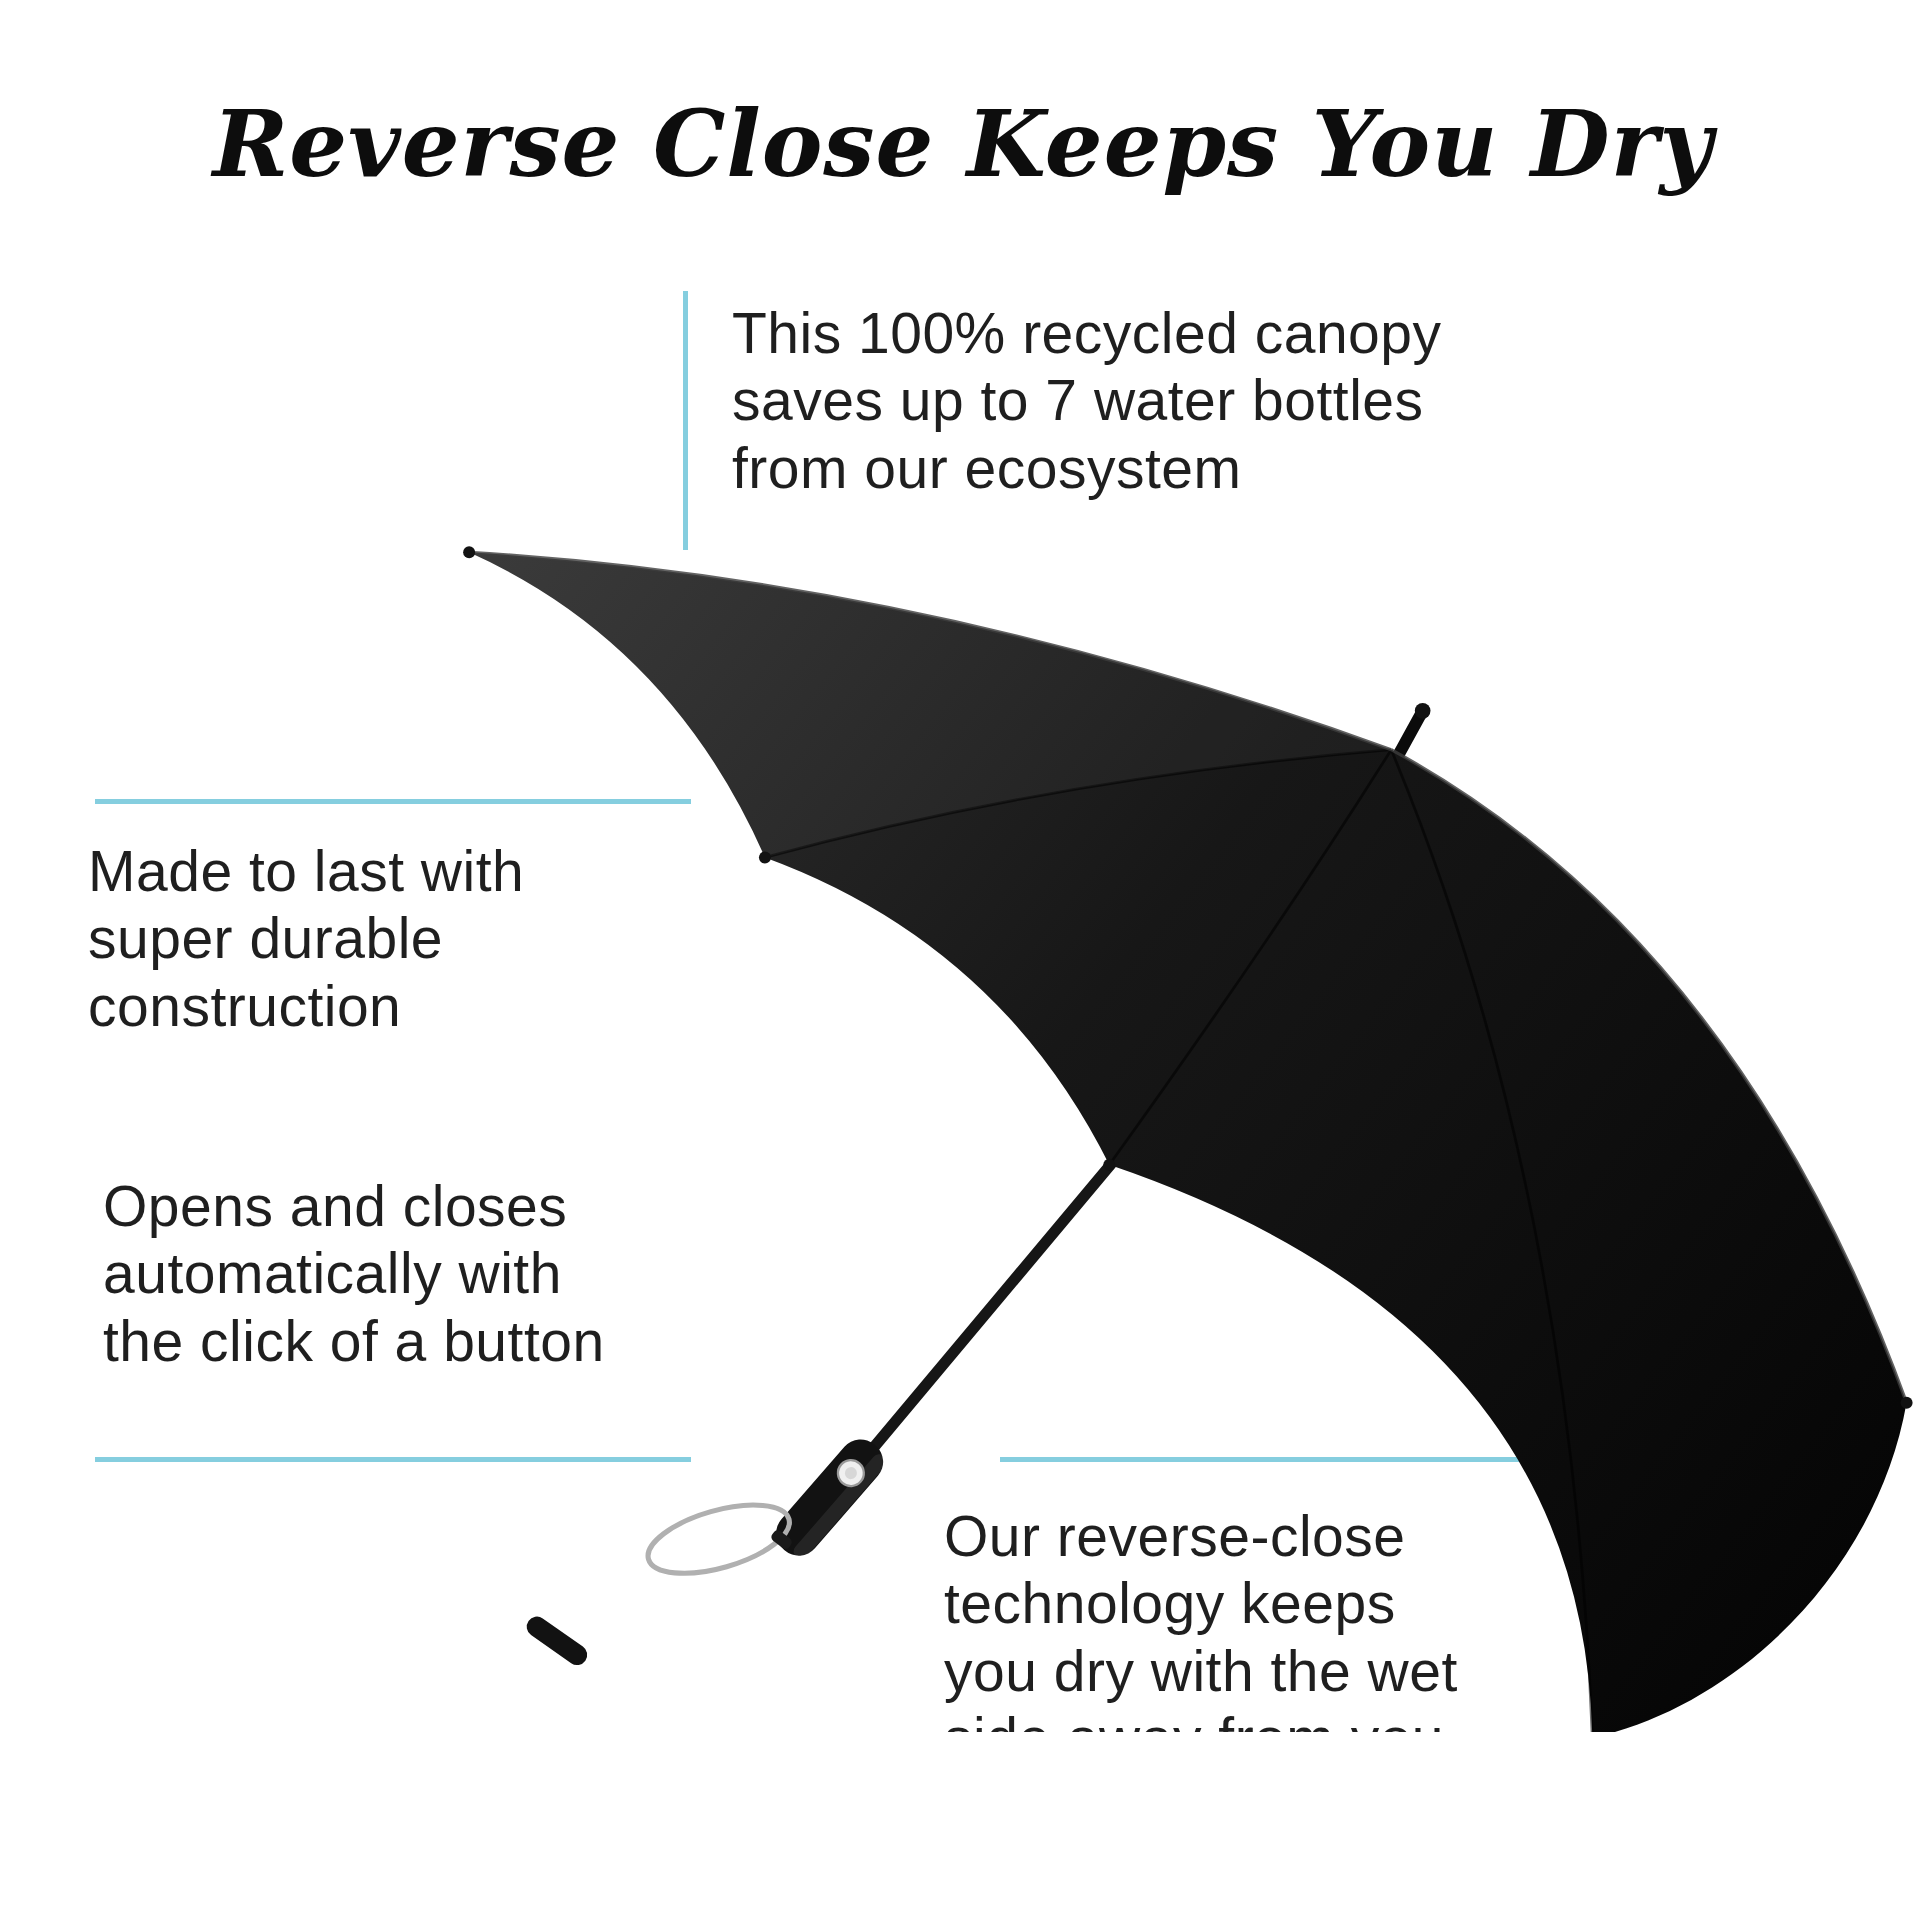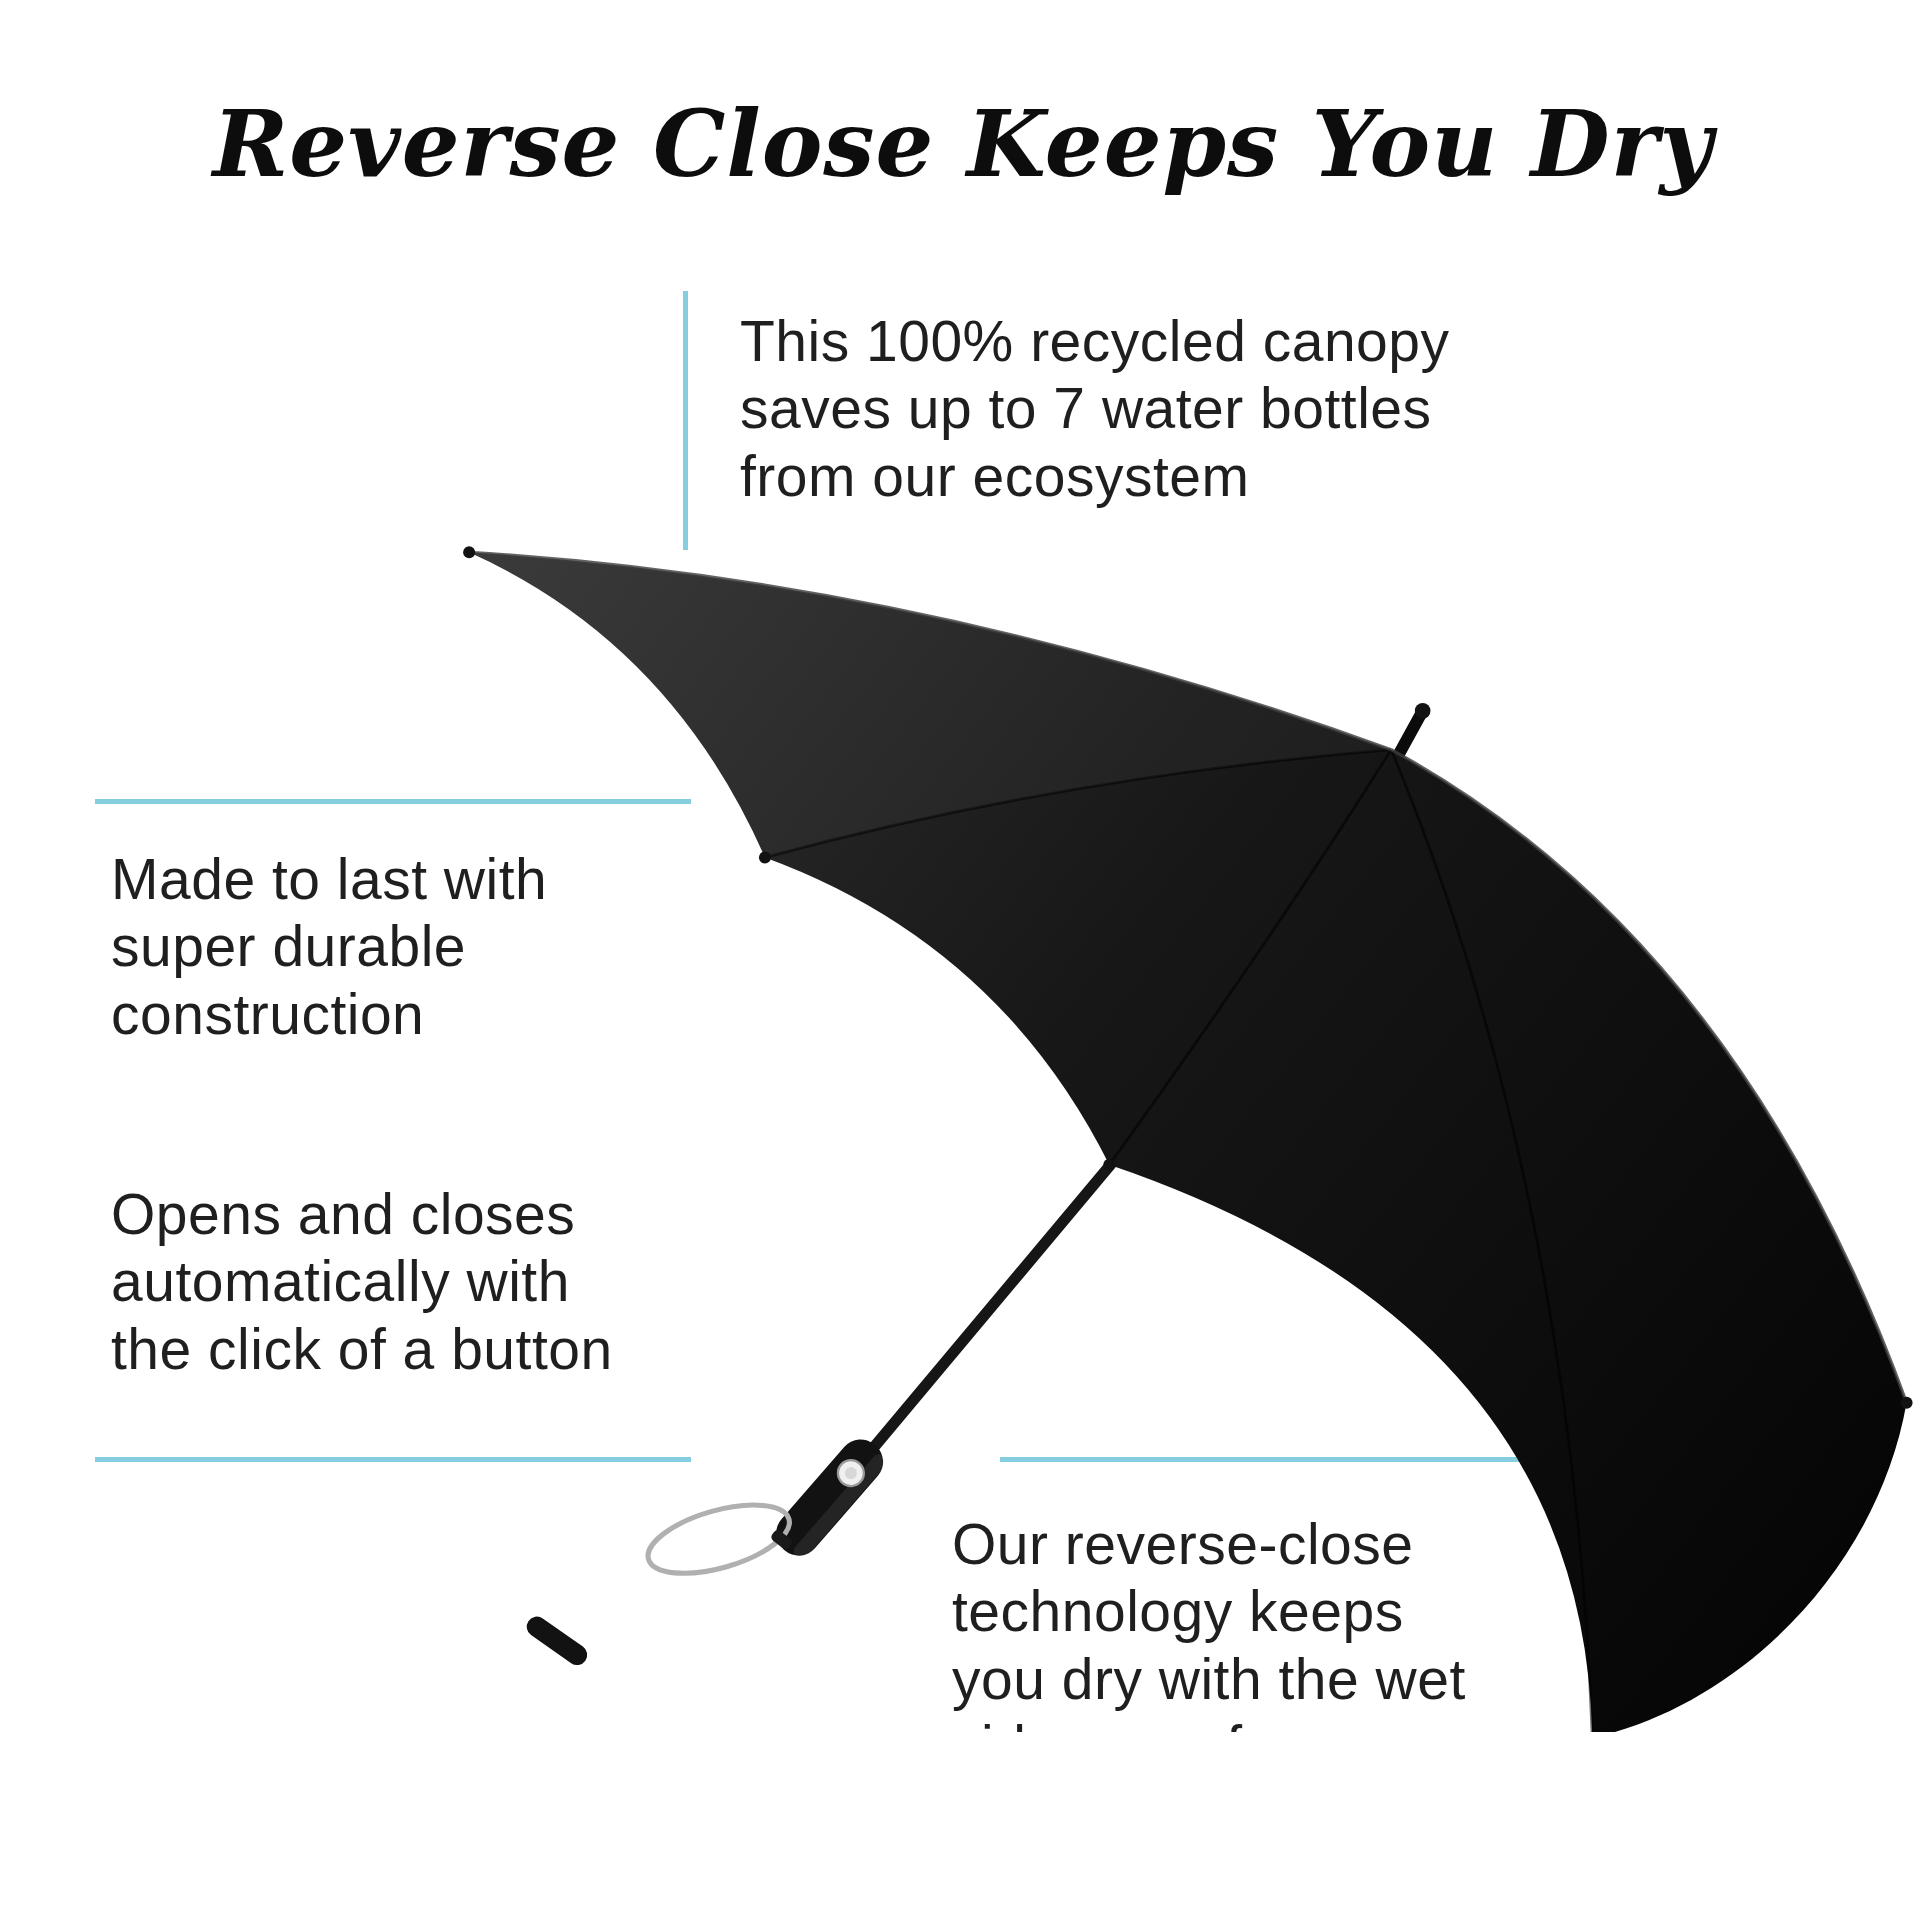--- a/index.html
+++ b/index.html
@@ -24,36 +24,36 @@
     text-align: center;
     font-family: "DejaVu Serif", "Liberation Serif", serif;
     font-weight: bold;
     font-style: italic;
     font-size: 91px;
     letter-spacing: 0.9px;
     color: var(--title-color, #0d0d0d);
   }
   .callout {
     position: absolute;
-    margin: 8px;
+    margin: 0;
     font-size: 57px;
     line-height: 1.18;
     letter-spacing: 0.5px;
     color: var(--text-color, #1f1f1f);
     white-space: pre-line;
   }
   .callout-line {
     position: absolute;
     background: var(--accent, #85CEDF);
   }
   #line-1 { left: 683px; top: 291px;  width: 4.6px;   height: 259px; }
   #callout-1 { left: 732px; top: 300px; }
 
   #line-2 { left: 95px;  top: 799px; width: 596px; height: 4.6px; }
-  #callout-2 { left: 103px; top: 838px; }
+  #callout-2 { left: 88px; top: 838px; }
 
   #callout-3 { left: 103px; top: 1173px; }
   #line-3 { left: 95px;  top: 1457px; width: 596px; height: 4.6px; }
 
   #line-4 { left: 1000px; top: 1457px; width: 577px; height: 4.6px; }
   #callout-4 { left: 944px; top: 1503px; }
 
   .umbrella-svg {
     position: absolute;
     left: 0;

